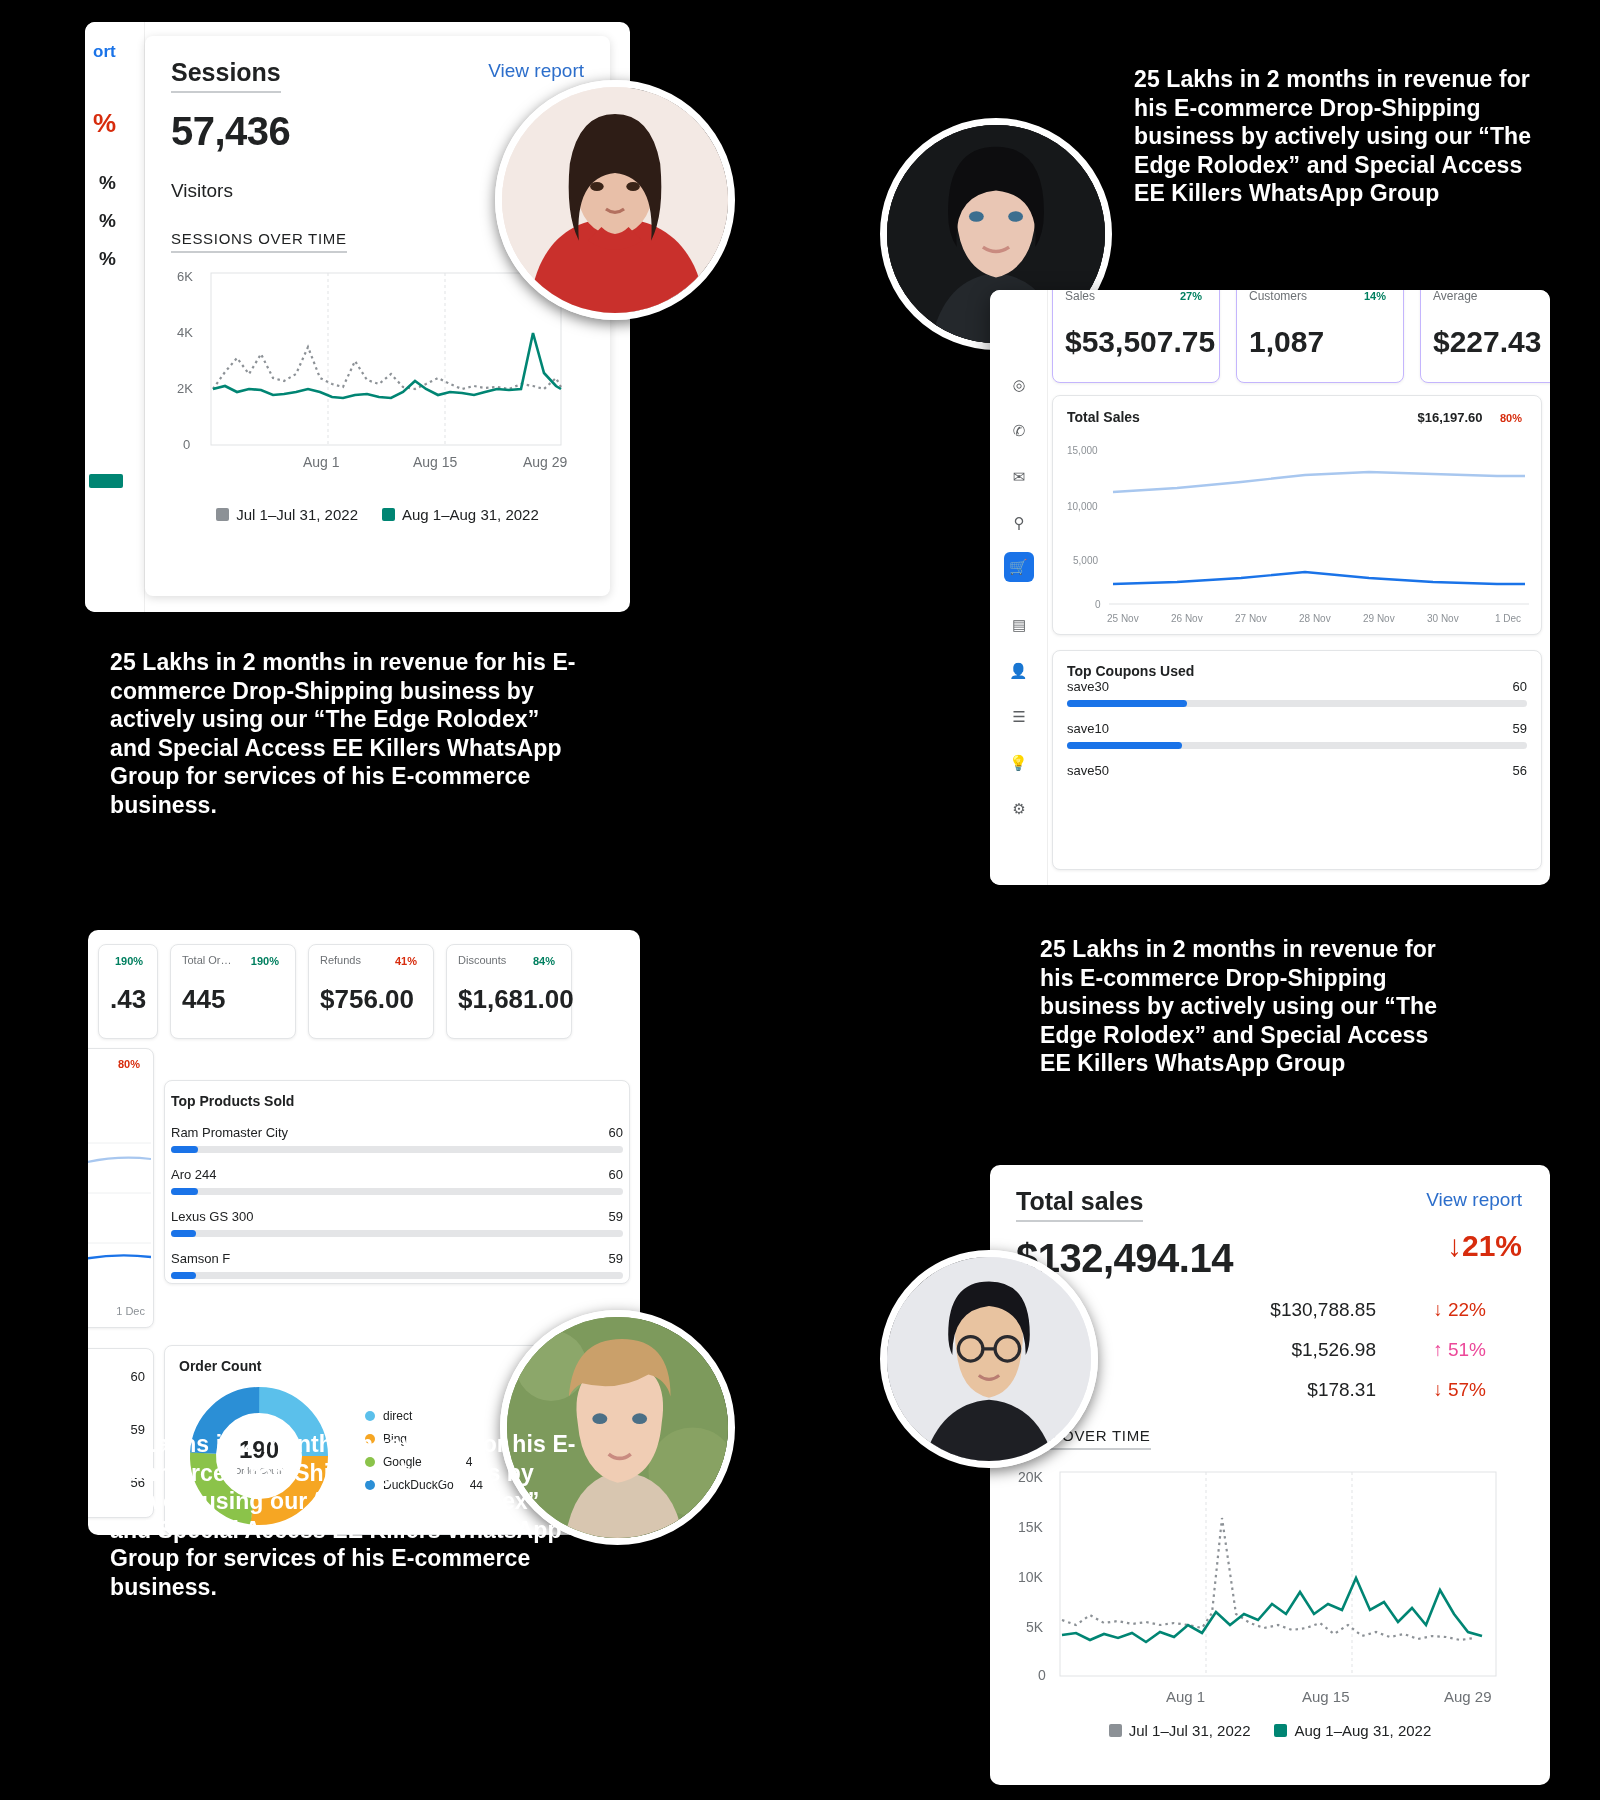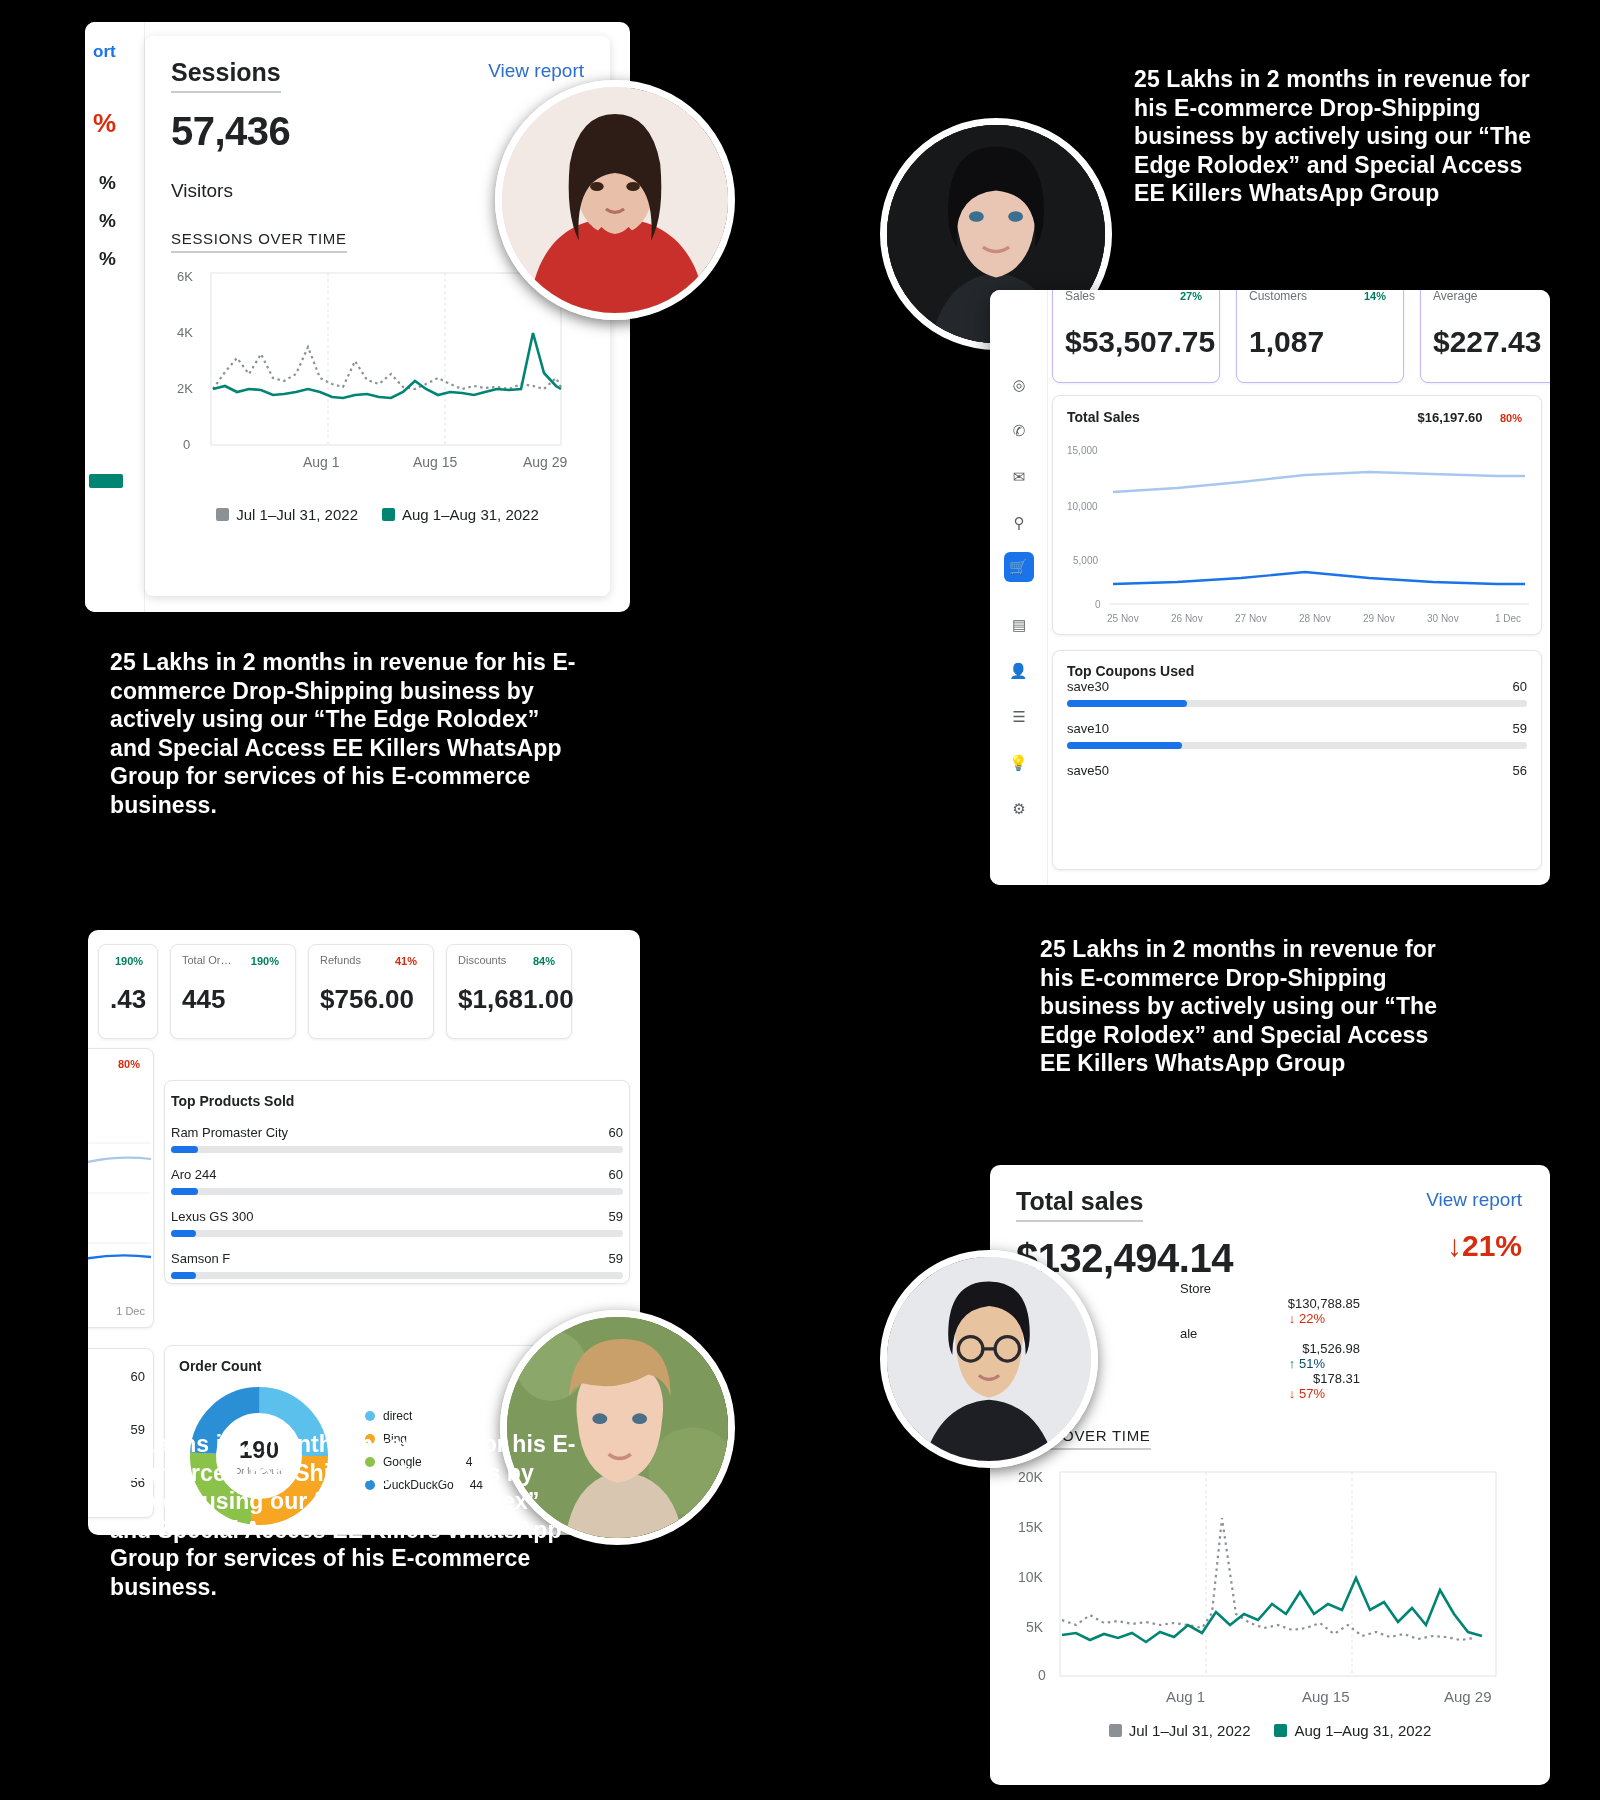--- a/index.html
+++ b/index.html
@@ -93,25 +93,25 @@
   .donut-legend .li { display:flex; align-items:center; margin-bottom:9px; }
   .donut-legend .dot { width:10px; height:10px; border-radius:50%; margin-right:8px;}
 
   
   #card4 { left:990px; top:1165px; width:560px; height:620px; }
   #card4 .pad { padding:22px 26px 0 26px; }
   #card4 .t-title { font-size:25px; font-weight:700; color:#202223; border-bottom:2px solid #c9cccf; display:inline-block; padding-bottom:4px;}
   #card4 .viewreport { position:absolute; right:28px; top:24px; font-size:19px; color:#2c6ecb;}
   #card4 .bignum { font-size:40px; font-weight:600; color:#202223; margin-top:14px; letter-spacing:-.5px;}
   #card4 .delta { position:absolute; right:28px; top:64px; font-size:30px; font-weight:700; color:#d72c0d;}
-  #card4 .lrow { display:flex; align-items:center; font-size:13px; color:#202223; flex-direction:column;}
+  #card4 .lrow { display:flex; align-items:center; font-size:19px; color:#202223; margin-top:18px;}
   #card4 .lrow .nm { width:180px;}
   #card4 .lrow .am { width:180px; text-align:right;}
   #card4 .lrow .dl { width:110px; text-align:right;}
-  #card4 .dl.dn { color:#d72c0d;} #card4 .dl.up2 { color:#0c4a6e;}
+  #card4 .dl.dn { color:#d72c0d;} #card4 .dl.up2 { color:#ec4899;}
   #card4 .sot { margin-top:26px; font-size:15px; letter-spacing:.7px; color:#202223; border-bottom:2px solid #c9cccf; display:inline-block; padding-bottom:4px;}
   #card4 .legend { display:flex; justify-content:center; gap:24px; font-size:15px; color:#202223; margin-top:10px;}
   #card4 .legend .sw { display:inline-block; width:13px; height:13px; border-radius:2px; margin-right:7px; vertical-align:-1px;}
 
   svg { display:block; }
 </style>
 </head>
 <body>
 
 <div class="stage">

